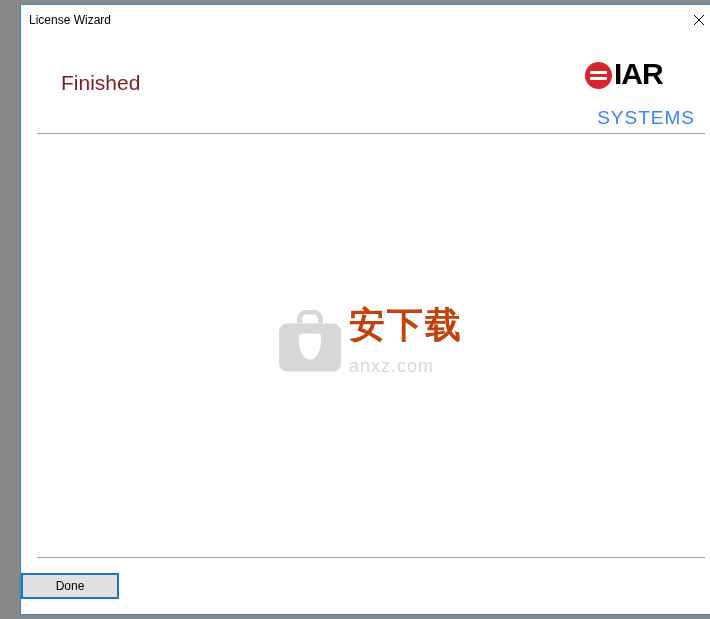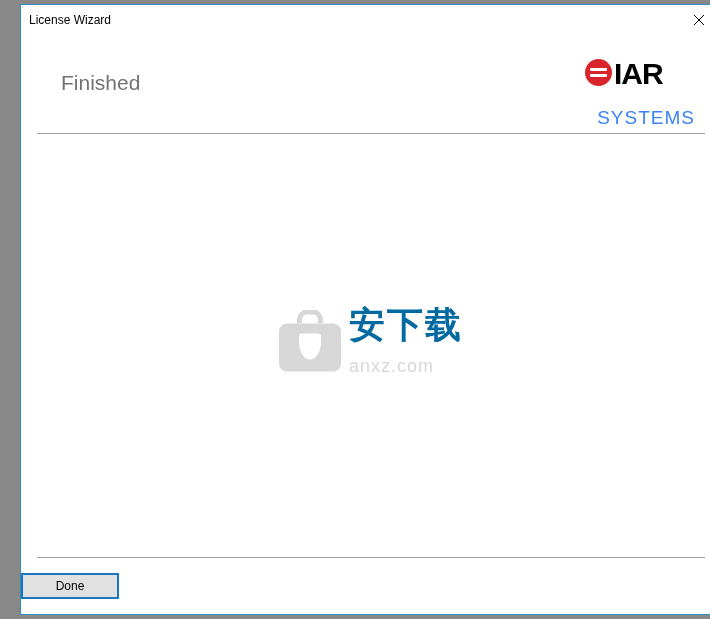--- a/index.html
+++ b/index.html
@@ -50,33 +50,33 @@
       height: 10px;
     }
     .header-area {
       position: relative;
       padding: 18px 40px 0 40px;
       height: 98px;
     }
     .page-heading {
       font-size: 21px;
       font-weight: normal;
-      color: #737373;
+      color: #7f1d1d;
       margin-top: 18px;
     }
     .logo {
       position: absolute;
       right: 26px;
       top: 24px;
       width: 110px;
       text-align: left;
     }
     .logo-top {
       display: flex;
-      align-items: flex-start;
+      align-items: flex-end;
       gap: 2px;
     }
     .logo-dot {
       width: 27px;
       height: 27px;
       border-radius: 50%;
       background: #d8252c;
       position: relative;
       flex-shrink: 0;
     }
@@ -165,21 +165,21 @@
       border-radius: 3px 3px 50% 50% / 3px 3px 70% 70%;
     }
     .wm-text {
       display: flex;
       flex-direction: column;
       line-height: 1;
     }
     .wm-cn {
       font-size: 36px;
       font-weight: bold;
-      color: #0369a1;
+      color: #c2410c;
       letter-spacing: 2px;
     }
     .wm-en {
       font-size: 18px;
       color: #d7d7d7;
       letter-spacing: 1px;
       margin-top: 14px;
     }
     .footer-divider {
       height: 1px;

